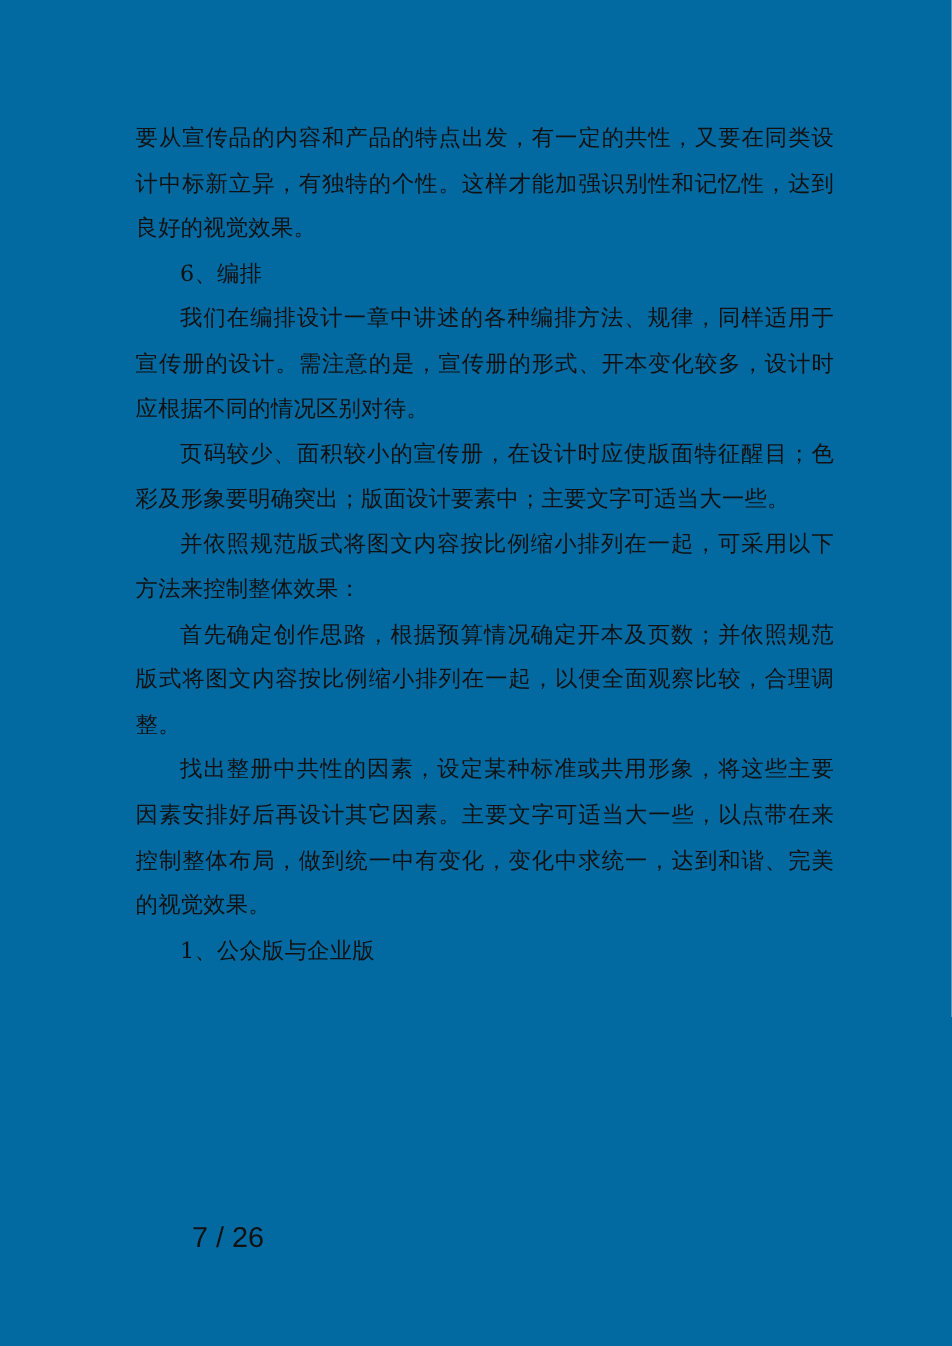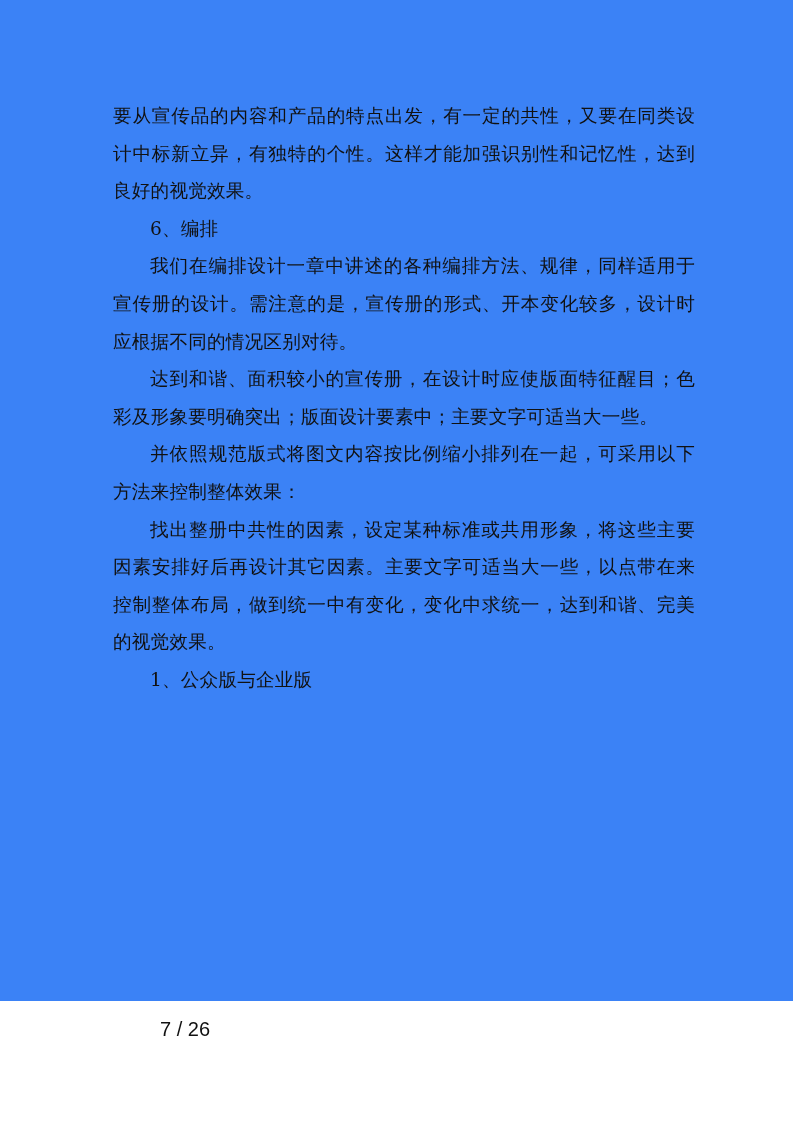--- a/index.html
+++ b/index.html
@@ -1,38 +1,39 @@
 <!DOCTYPE html>
 <html><head>
 <meta charset="utf-8">
 <style>
   html, body { margin: 0; padding: 0; background: #ffffff; }
   body { width: 793px; height: 1122px; position: relative; overflow: hidden; }
-  .page { position: absolute; left: 0; top: 0; width: 793px; height: 1001px; background: #3b82f6; }
+  .page { position: absolute; left: 0; top: 0; width: 793px; height: 1122px; background: #0369a1; }
   .body-text {
     position: absolute; left: 113px; top: 97px; width: 582px;
     font-family: "DejaVu Serif", "Liberation Serif", serif;
     font-size: 18.6px; line-height: 37.6px; color: #111;
     letter-spacing: 0.2px;
   }
   .body-text p { margin: 0; text-align: justify; text-align-last: left; }
   .indent { text-indent: 37px; }
   .footer {
     position: absolute; left: 160px; top: 1018px;
     font-family: "Liberation Sans", "DejaVu Sans", sans-serif;
-    font-size: 20px; color: #111;
+    font-size: 24px; color: #111;
   }
 </style>
 </head>
 <body>
 
 <div class="page">
   <div class="body-text">
     <p>要从宣传品的内容和产品的特点出发，有一定的共性，又要在同类设计中标新立异，有独特的个性。这样才能加强识别性和记忆性，达到良好的视觉效果。</p>
     <p class="indent">6、编排</p>
     <p class="indent">我们在编排设计一章中讲述的各种编排方法、规律，同样适用于宣传册的设计。需注意的是，宣传册的形式、开本变化较多，设计时应根据不同的情况区别对待。</p>
-    <p class="indent">达到和谐、面积较小的宣传册，在设计时应使版面特征醒目；色彩及形象要明确突出；版面设计要素中；主要文字可适当大一些。</p>
+    <p class="indent">页码较少、面积较小的宣传册，在设计时应使版面特征醒目；色彩及形象要明确突出；版面设计要素中；主要文字可适当大一些。</p>
     <p class="indent">并依照规范版式将图文内容按比例缩小排列在一起，可采用以下方法来控制整体效果：</p>
+    <p class="indent">首先确定创作思路，根据预算情况确定开本及页数；并依照规范版式将图文内容按比例缩小排列在一起，以便全面观察比较，合理调整。</p>
     <p class="indent">找出整册中共性的因素，设定某种标准或共用形象，将这些主要因素安排好后再设计其它因素。主要文字可适当大一些，以点带在来控制整体布局，做到统一中有变化，变化中求统一，达到和谐、完美的视觉效果。</p>
     <p class="indent">1、公众版与企业版</p>
   </div>
   <div class="footer">7 / 26</div>
 </div>
 
 </body></html>

